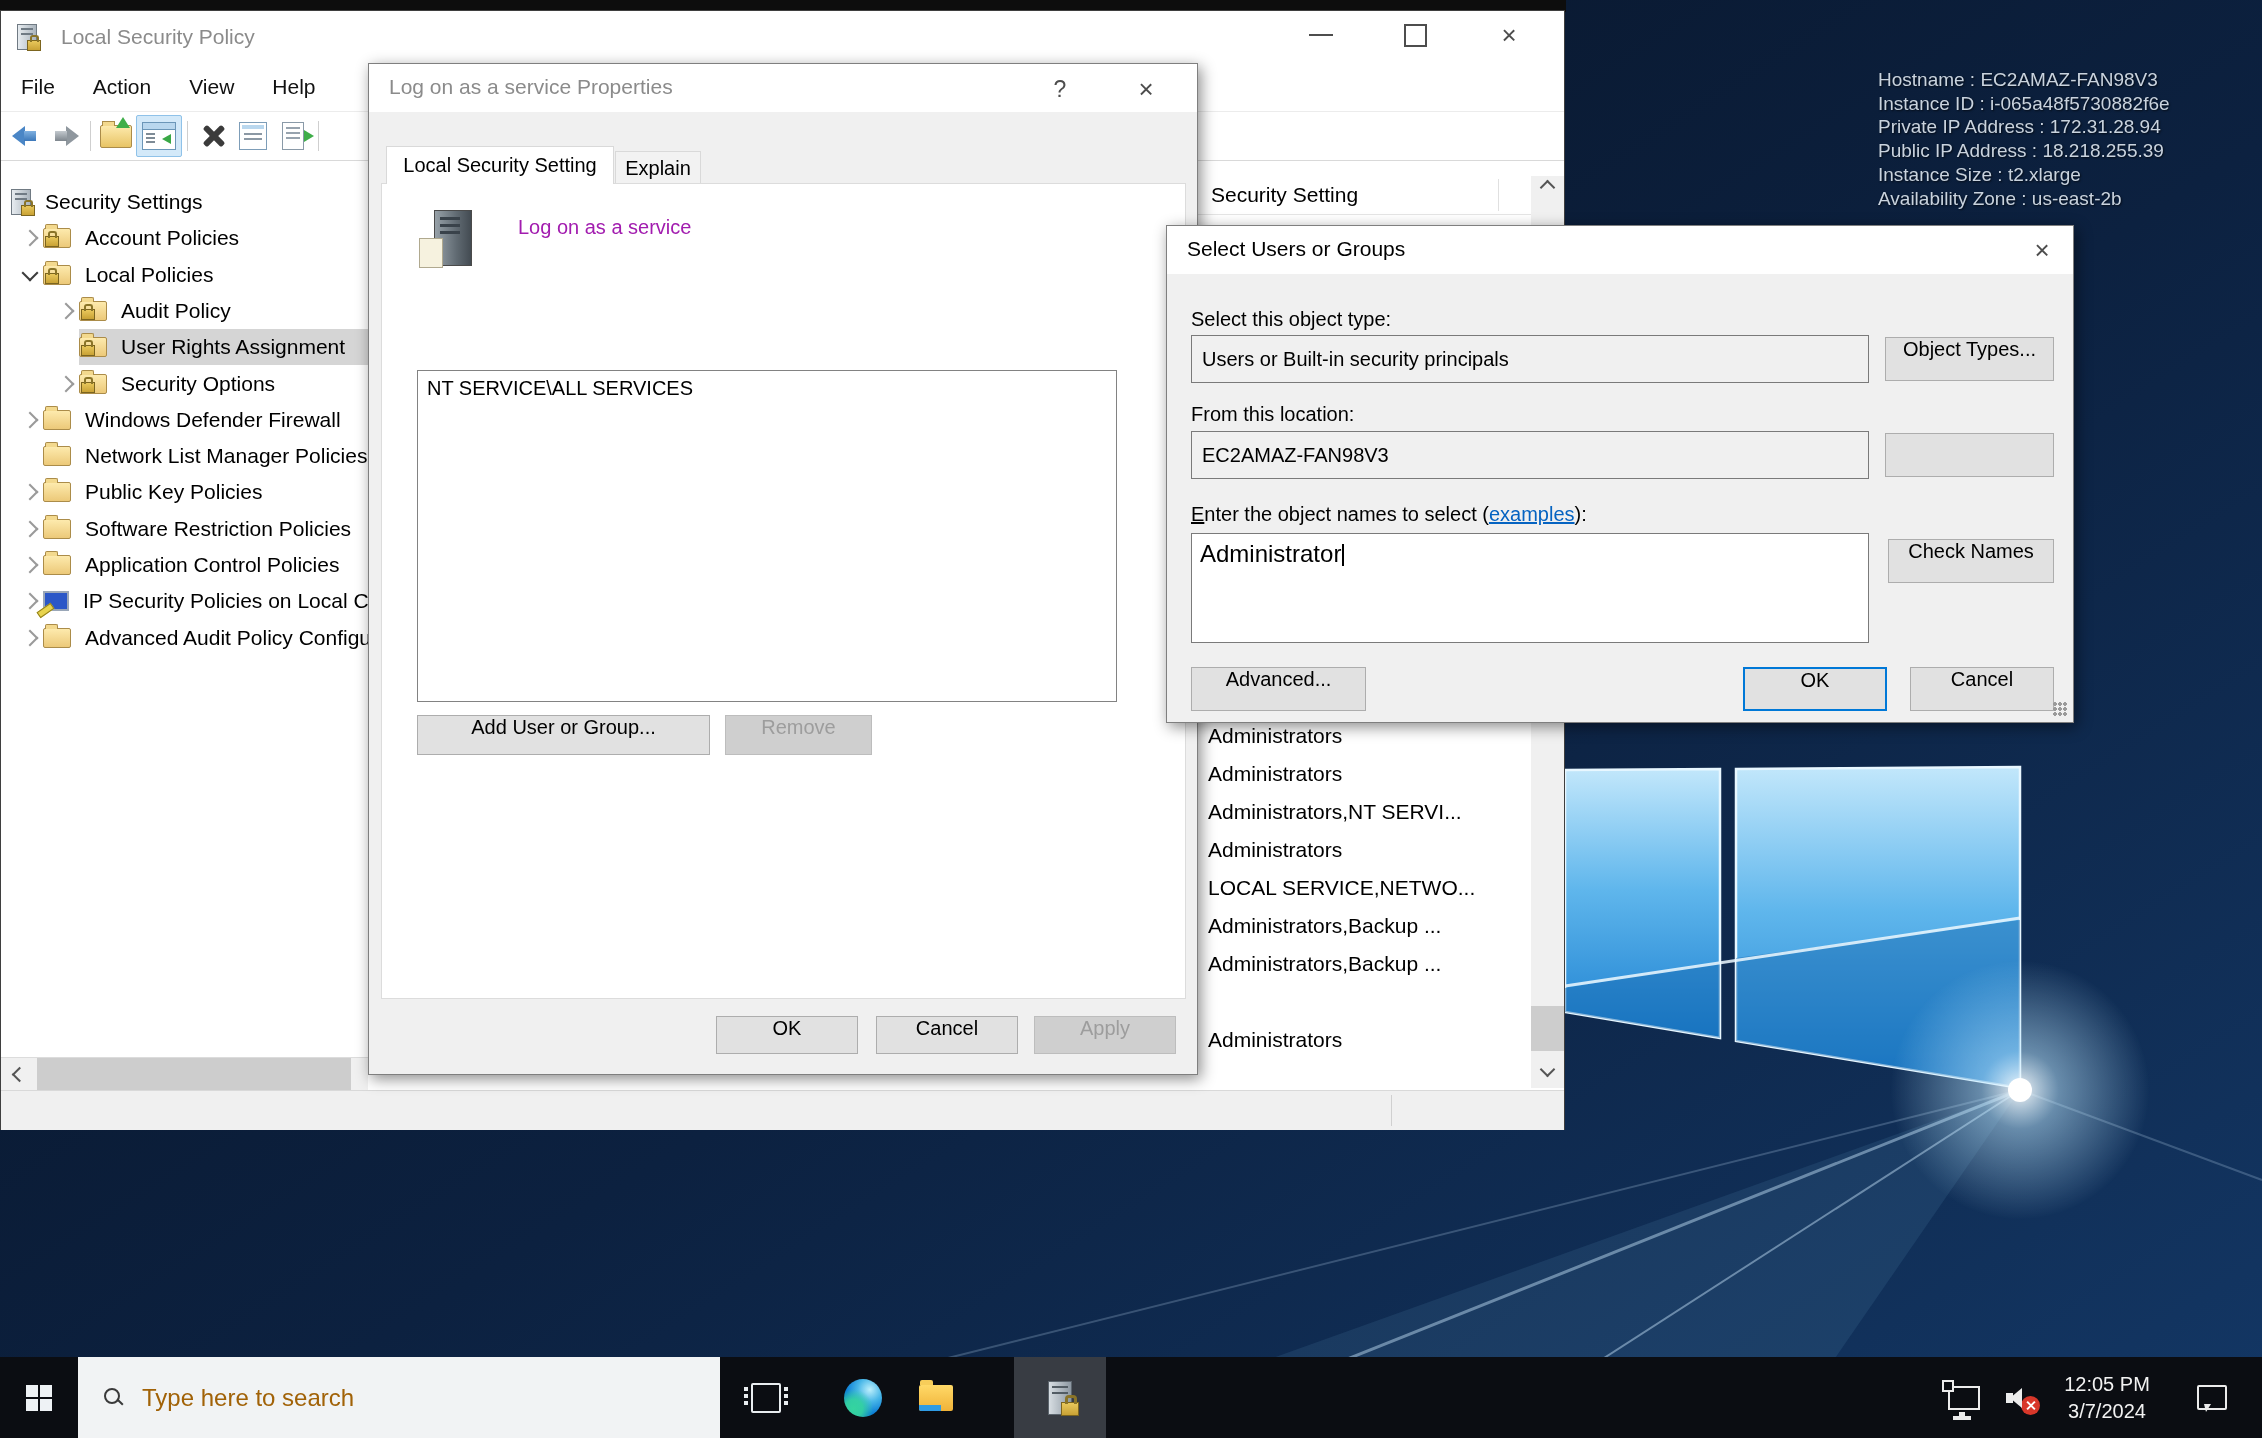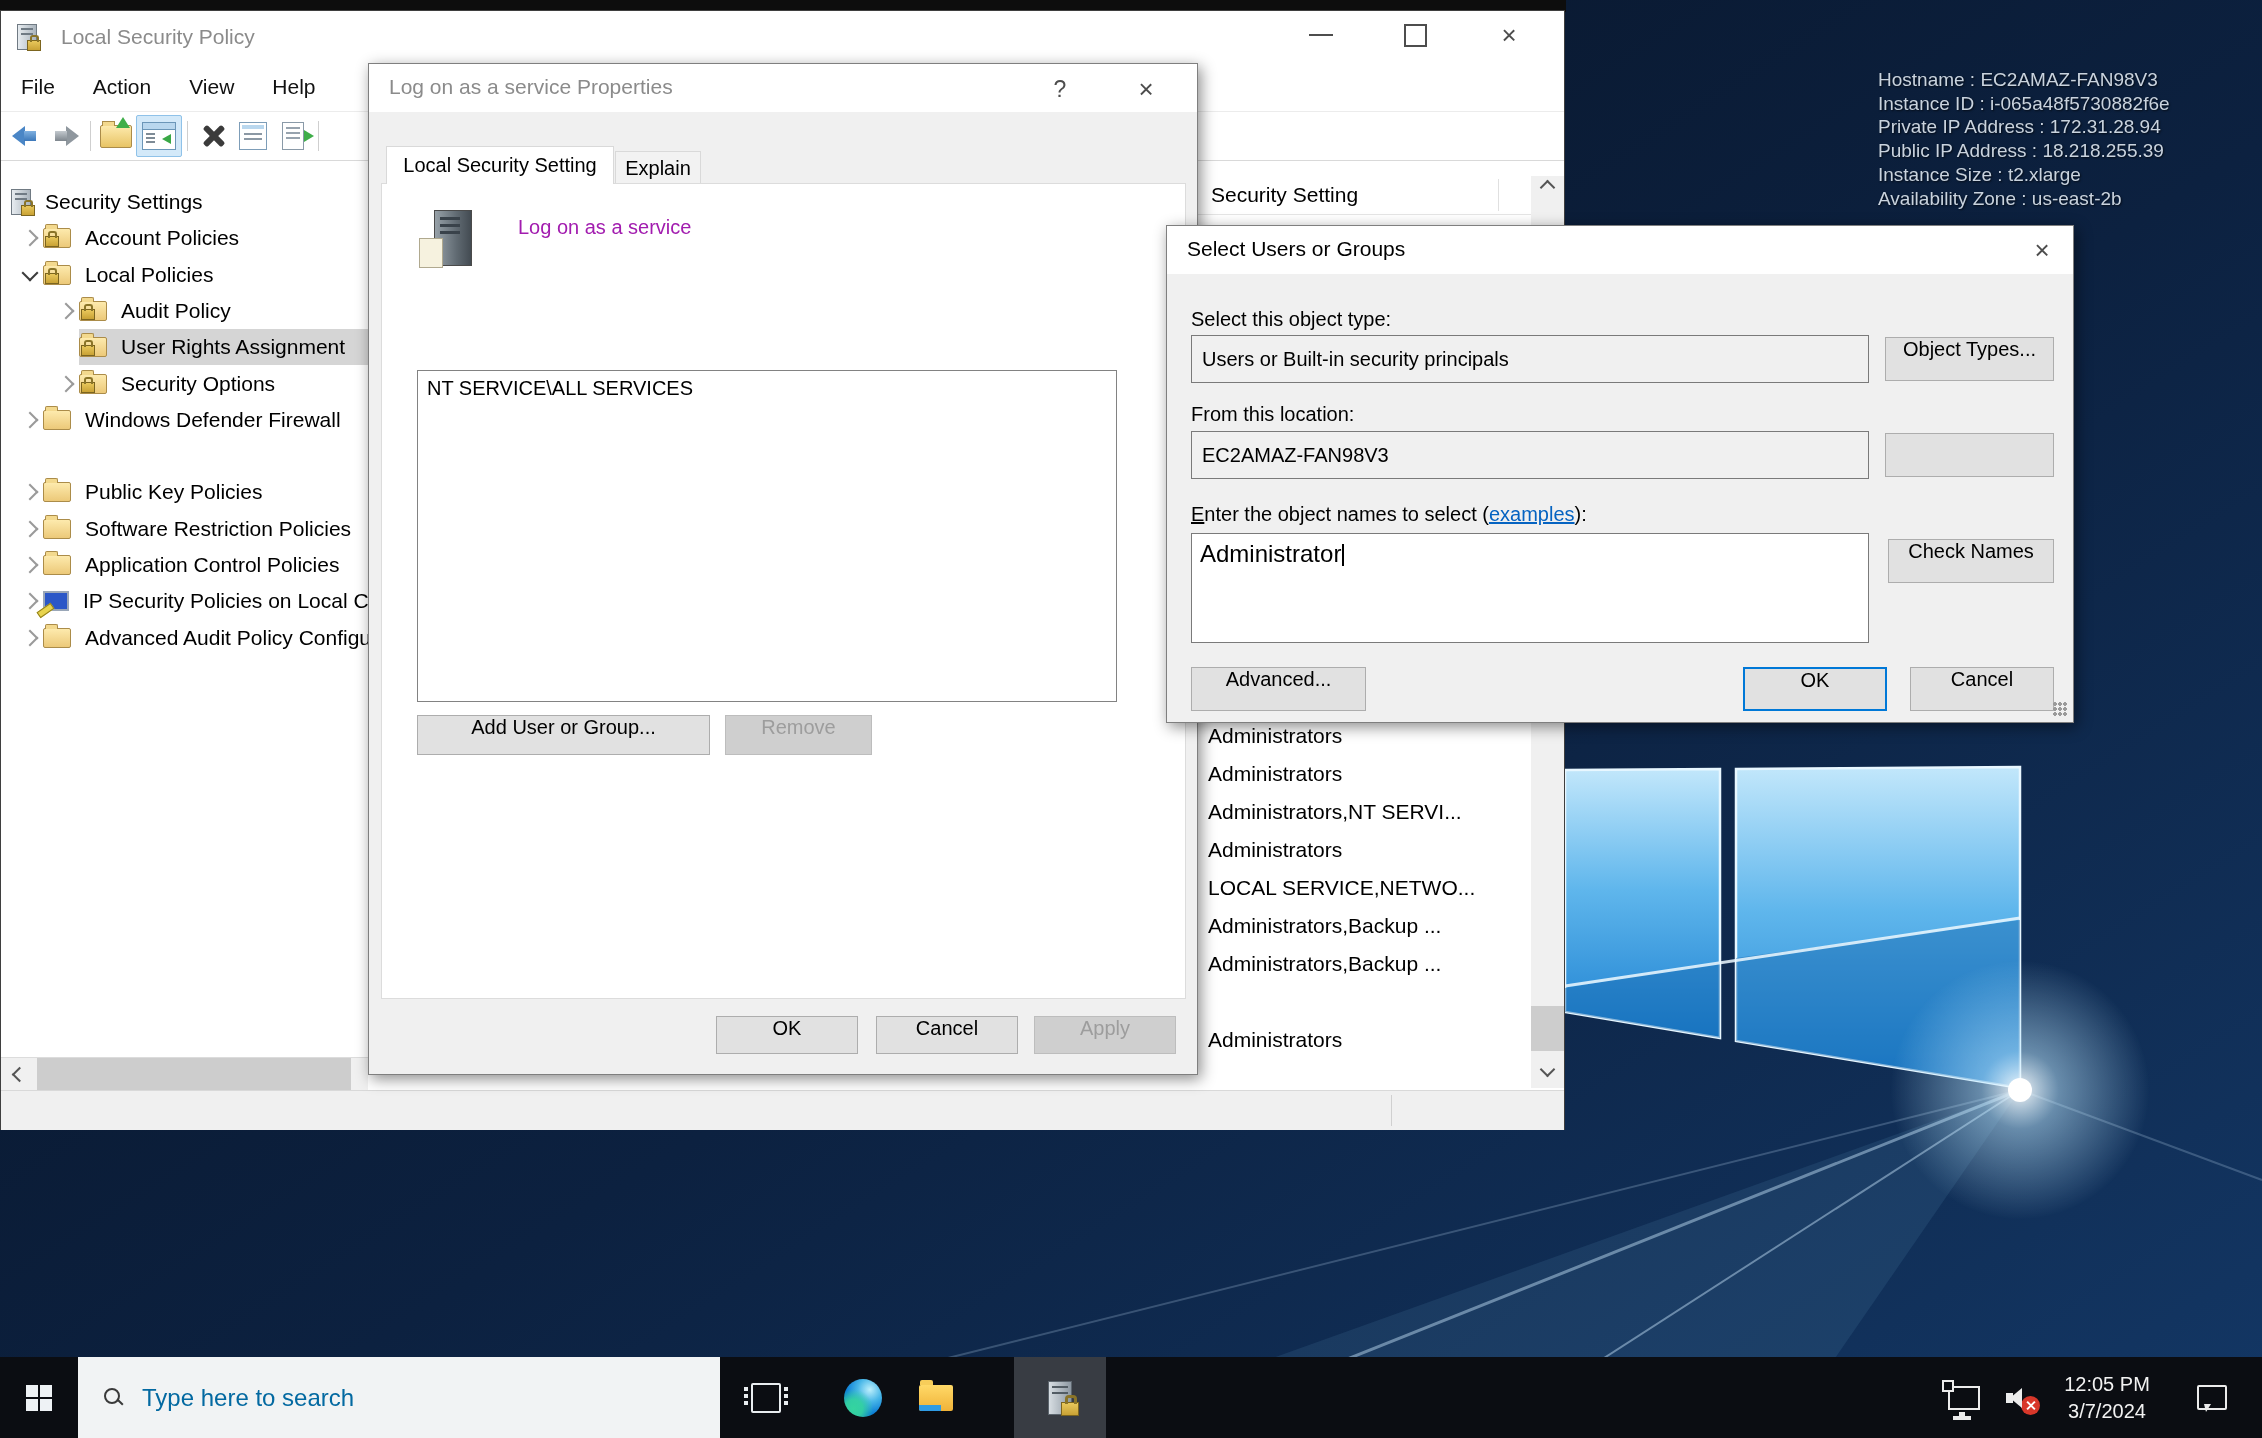--- a/index.html
+++ b/index.html
@@ -323,20 +323,27 @@
   </div>
   <div class="tree-row lvl1" style="top:391px">
     <span class="chev">
         <span class="chevR"></span>
       </span>
     <span class="hlw">
         <span class="ic-folder"></span>
         <span class="tlbl">Windows Defender Firewall</span>
       </span>
   </div>
+  <div class="tree-row lvl1" style="top:427px">
+    <span class="chev"></span>
+    <span class="hlw">
+        <span class="ic-folder"></span>
+        <span class="tlbl">Network List Manager Policies</span>
+      </span>
+  </div>
   <div class="tree-row lvl1" style="top:463px">
     <span class="chev">
         <span class="chevR"></span>
       </span>
     <span class="hlw">
         <span class="ic-folder"></span>
         <span class="tlbl">Public Key Policies</span>
       </span>
   </div>
   <div class="tree-row lvl1" style="top:500px">
@@ -480,21 +487,21 @@
   <div class="abs" style="left:0;top:0;width:78px;height:81px;display:flex;align-items:center;justify-content:center">
     <span class="flag">
         <i></i>
         <i></i>
         <i></i>
         <i></i>
       </span>
   </div>
   <div class="abs" style="left:78px;top:0;width:642px;height:81px;background:#f1f3f4;display:flex;align-items:center;box-sizing:border-box;padding-left:26px">
     <span class="mag"></span>
-    <span style="font-size:24px;color:#0369a1;margin-left:18px">Type here to search</span>
+    <span style="font-size:24px;color:#a16207;margin-left:18px">Type here to search</span>
   </div>
   <div class="abs" style="left:734px;top:0;width:64px;height:81px;display:flex;align-items:center;justify-content:center">
     <span class="tv"></span>
   </div>
   <div class="abs" style="left:826px;top:0;width:73px;height:81px;display:flex;align-items:center;justify-content:center">
     <span class="edge"></span>
   </div>
   <div class="abs" style="left:899px;top:0;width:73px;height:81px;display:flex;align-items:center;justify-content:center">
     <span class="fe"></span>
   </div>

